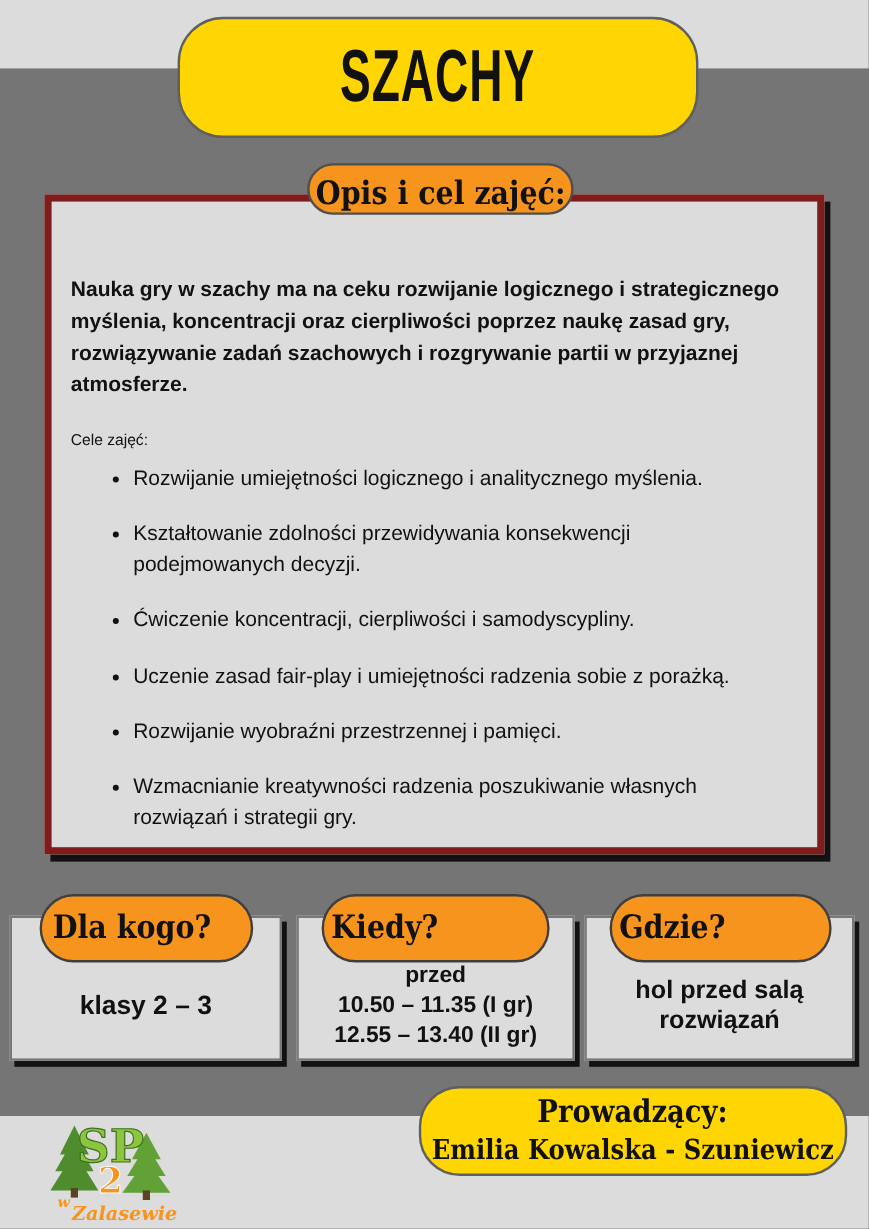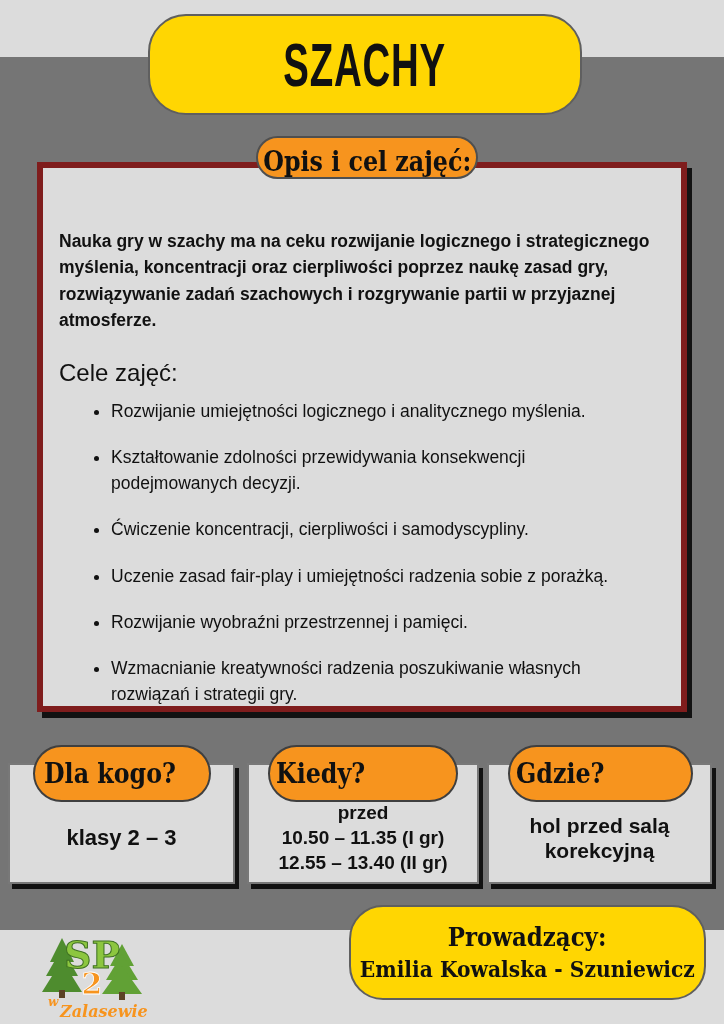--- a/index.html
+++ b/index.html
@@ -47,21 +47,21 @@
   }
   .desc-badge .disp{font-size:27px;}
 
   .main-card{
     position:absolute;left:37px;top:162px;width:650px;height:550px;
     background:var(--card-gray);border:6px solid #7f1d1d;
     box-shadow:5px 6px 0 #121212;z-index:1;
     box-sizing:border-box;padding:60px 16px 0 16px;
   }
   .intro{font-weight:bold;font-size:17.5px;line-height:1.5;margin:0 0 26px 0;}
-  .goals-label{font-size:24px;margin:0 0 4px 0;}
+  .goals-label{font-size:13px;margin:0 0 4px 0;}
   ul.goals{margin:12px;padding-left:40px;}
   ul.goals li{font-size:17.5px;line-height:1.45;margin-bottom:21px;}
 
   .info-badge{
     position:absolute;top:745px;height:57px;
     background:var(--orange);border:2px solid #3f3f3f;border-radius:29px;
     display:flex;align-items:center;justify-content:flex-start;z-index:3;
     box-sizing:border-box;
   }
   .info-badge .disp{font-size:27px;}
@@ -78,21 +78,21 @@
   }
   .c1{left:8px;width:227px;}
   .c2{left:247px;width:232px;}
   .c3{left:487px;width:225px;}
   .card-line{font-weight:bold;line-height:25px;}
   .c1 .card-line{font-size:22px;}
   .c2 .card-line{font-size:19px;}
   .c3 .card-line{font-size:21px;}
 
   .footer-banner{
-    position:absolute;left:349px;top:905px;width:357px;height:95px;
+    position:absolute;left:349px;top:905px;width:357px;height:75px;
     background:var(--yellow);border:2px solid #5f5f5f;border-radius:34px;
     display:flex;flex-direction:column;align-items:center;justify-content:center;
     z-index:4;box-sizing:border-box;
   }
   .footer-banner .disp{font-size:26px;line-height:1.3;}
   .footer-banner .name{font-size:23px;}
 
   .logo{position:absolute;left:34px;top:924px;width:118px;height:98px;z-index:4;}
 </style>
 </head>
@@ -136,21 +136,21 @@
   <div class="card-line">przed</div>
   <div class="card-line">10.50 – 11.35 (I gr)</div>
   <div class="card-line">12.55 – 13.40 (II gr)</div>
 </div>
 
 <div class="info-badge b3">
   <span class="disp">Gdzie?</span>
 </div>
 <div class="info-card c3">
   <div class="card-line">hol przed salą</div>
-  <div class="card-line">korekcyjną</div>
+  <div class="card-line">rozwiązań</div>
 </div>
 
 <div class="footer-banner">
   <span class="disp">Prowadzący:</span>
   <span class="disp name">Emilia Kowalska - Szuniewicz</span>
 </div>
 
 <svg class="logo" viewBox="0 0 118 98" aria-hidden="true">
 
   <g>

